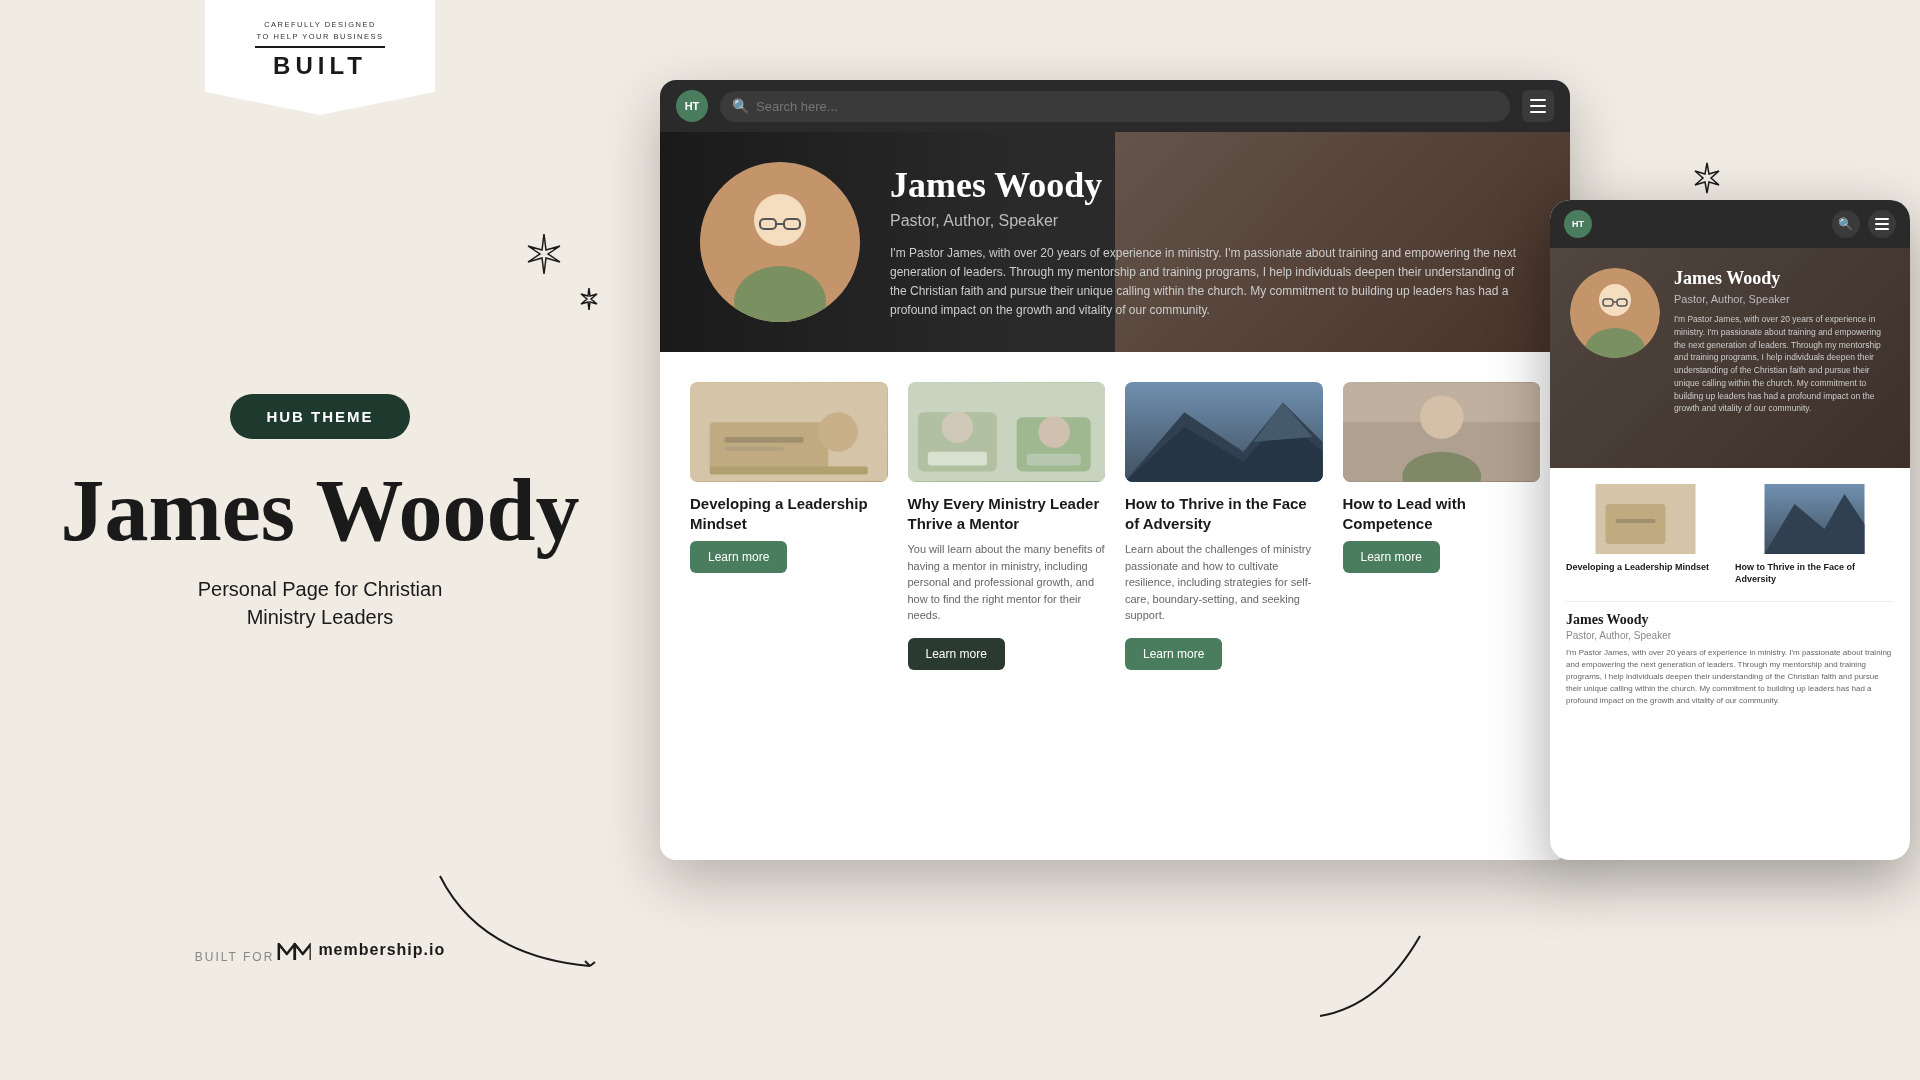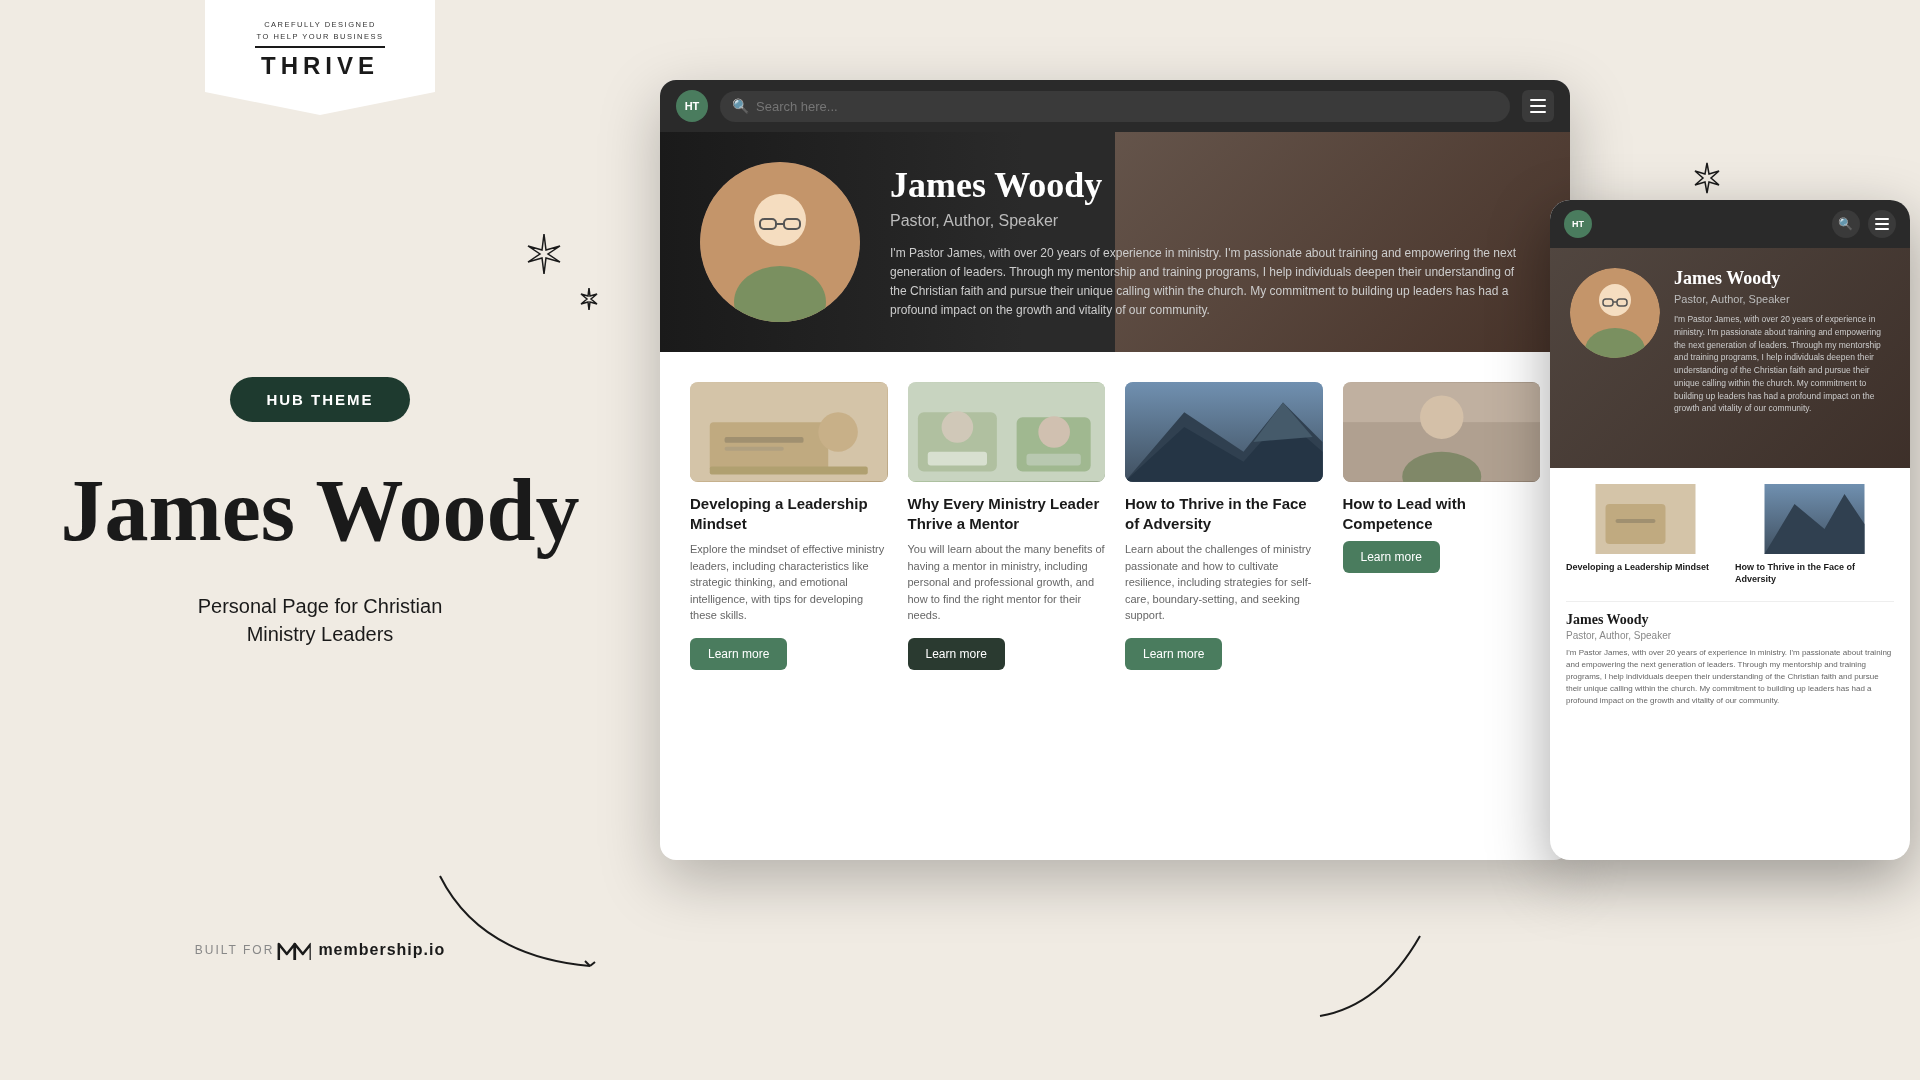--- a/index.html
+++ b/index.html
@@ -58,21 +58,21 @@
       line-height: 1.4;
       margin-bottom: 80px;
     }
 
     .built-for {
       position: absolute;
       bottom: 60px;
       left: 50%;
       transform: translateX(-50%);
       display: flex;
-      align-items: center;
+      align-items: flex-end;
       gap: 0;
       font-size: 13px;
       color: #666;
       font-family: Arial, sans-serif;
       letter-spacing: 1px;
       white-space: nowrap;
     }
     .star1 { top: 230px; left: 520px; font-size: 40px; }
 
     
@@ -404,24 +404,24 @@
   <svg width="120" height="100" viewBox="0 0 120 100" fill="none">
     <path d="M110 10 Q70 80 10 90" stroke="#1a1a1a" stroke-width="2" fill="none"></path>
   </svg>
 </div>
 
 <div class="left-panel">
 
   <div style="position:absolute;top:0;left:50%;transform:translateX(-50%);background:white;text-align:center;padding:20px 50px 35px;clip-path:polygon(0 0, 100% 0, 100% 80%, 50% 100%, 0 80%);width:230px;">
     <div style="font-size:7.5px;letter-spacing:1.5px;color:#333;font-family:Arial,sans-serif;font-weight:normal;line-height:1.4;">CAREFULLY DESIGNED</div>
     <div style="font-size:7.5px;letter-spacing:1.5px;color:#333;font-family:Arial,sans-serif;font-weight:normal;line-height:1.4;margin-top:1px;">TO HELP YOUR BUSINESS</div>
-    <div style="font-size:24px;letter-spacing:5px;color:#1a1a1a;font-family:Arial,sans-serif;font-weight:900;margin-top:4px;border-top:2px solid #1a1a1a;padding-top:4px;">THRIVE</div>
+    <div style="font-size:24px;letter-spacing:5px;color:#1a1a1a;font-family:Arial,sans-serif;font-weight:900;margin-top:4px;border-top:2px solid #1a1a1a;padding-top:4px;">BUILT</div>
   </div>
 
-  <div style="display:flex;flex-direction:column;align-items:center;margin-top:80px;gap:17px;">
+  <div style="display:flex;flex-direction:column;align-items:center;margin-top:80px;">
     <button class="hub-theme-btn">HUB THEME</button>
     <div class="main-title">James Woody</div>
     <div class="subtitle" style="white-space:pre-line;">Personal Page for Christian
 Ministry Leaders</div>
   </div>
 
   <div class="built-for">
     <span style="font-size:12px;letter-spacing:2px;color:#888;font-family:Arial,sans-serif;">BUILT FOR</span>
     <div style="display:flex;align-items:center;gap:8px;">
 
@@ -487,21 +487,20 @@
                 <rect width="200" height="100" fill="#d4c4a8"></rect>
                 <rect x="20" y="40" width="120" height="50" rx="4" fill="#c0aa80"></rect>
                 <rect x="35" y="55" width="80" height="6" rx="2" fill="#a09070"></rect>
                 <rect x="35" y="65" width="60" height="4" rx="2" fill="#b0a080"></rect>
                 <circle cx="150" cy="50" r="20" fill="#c8b088"></circle>
                 <rect x="20" y="85" width="160" height="8" rx="2" fill="#b0a070"></rect>
               </svg>
             </div>
           </div>
           <div class="card-title">Developing a Leadership Mindset</div>
-          <div class="card-desc">Explore the mindset of effective ministry leaders, including characteristics like strategic thinking, and emotional intelligence, with tips for developing these skills.</div>
           <button class="learn-more-btn">Learn more</button>
         </div>
 
         <div class="card">
           <div class="card-image">
             <div class="card-img-meeting">
               <svg width="100%" height="100%" viewBox="0 0 200 100">
                 <rect width="200" height="100" fill="#c8d4c0"></rect>
                 <rect x="10" y="30" width="80" height="60" rx="6" fill="#b0c0a0"></rect>
                 <circle cx="50" cy="45" r="16" fill="#d0c8b8"></circle>

